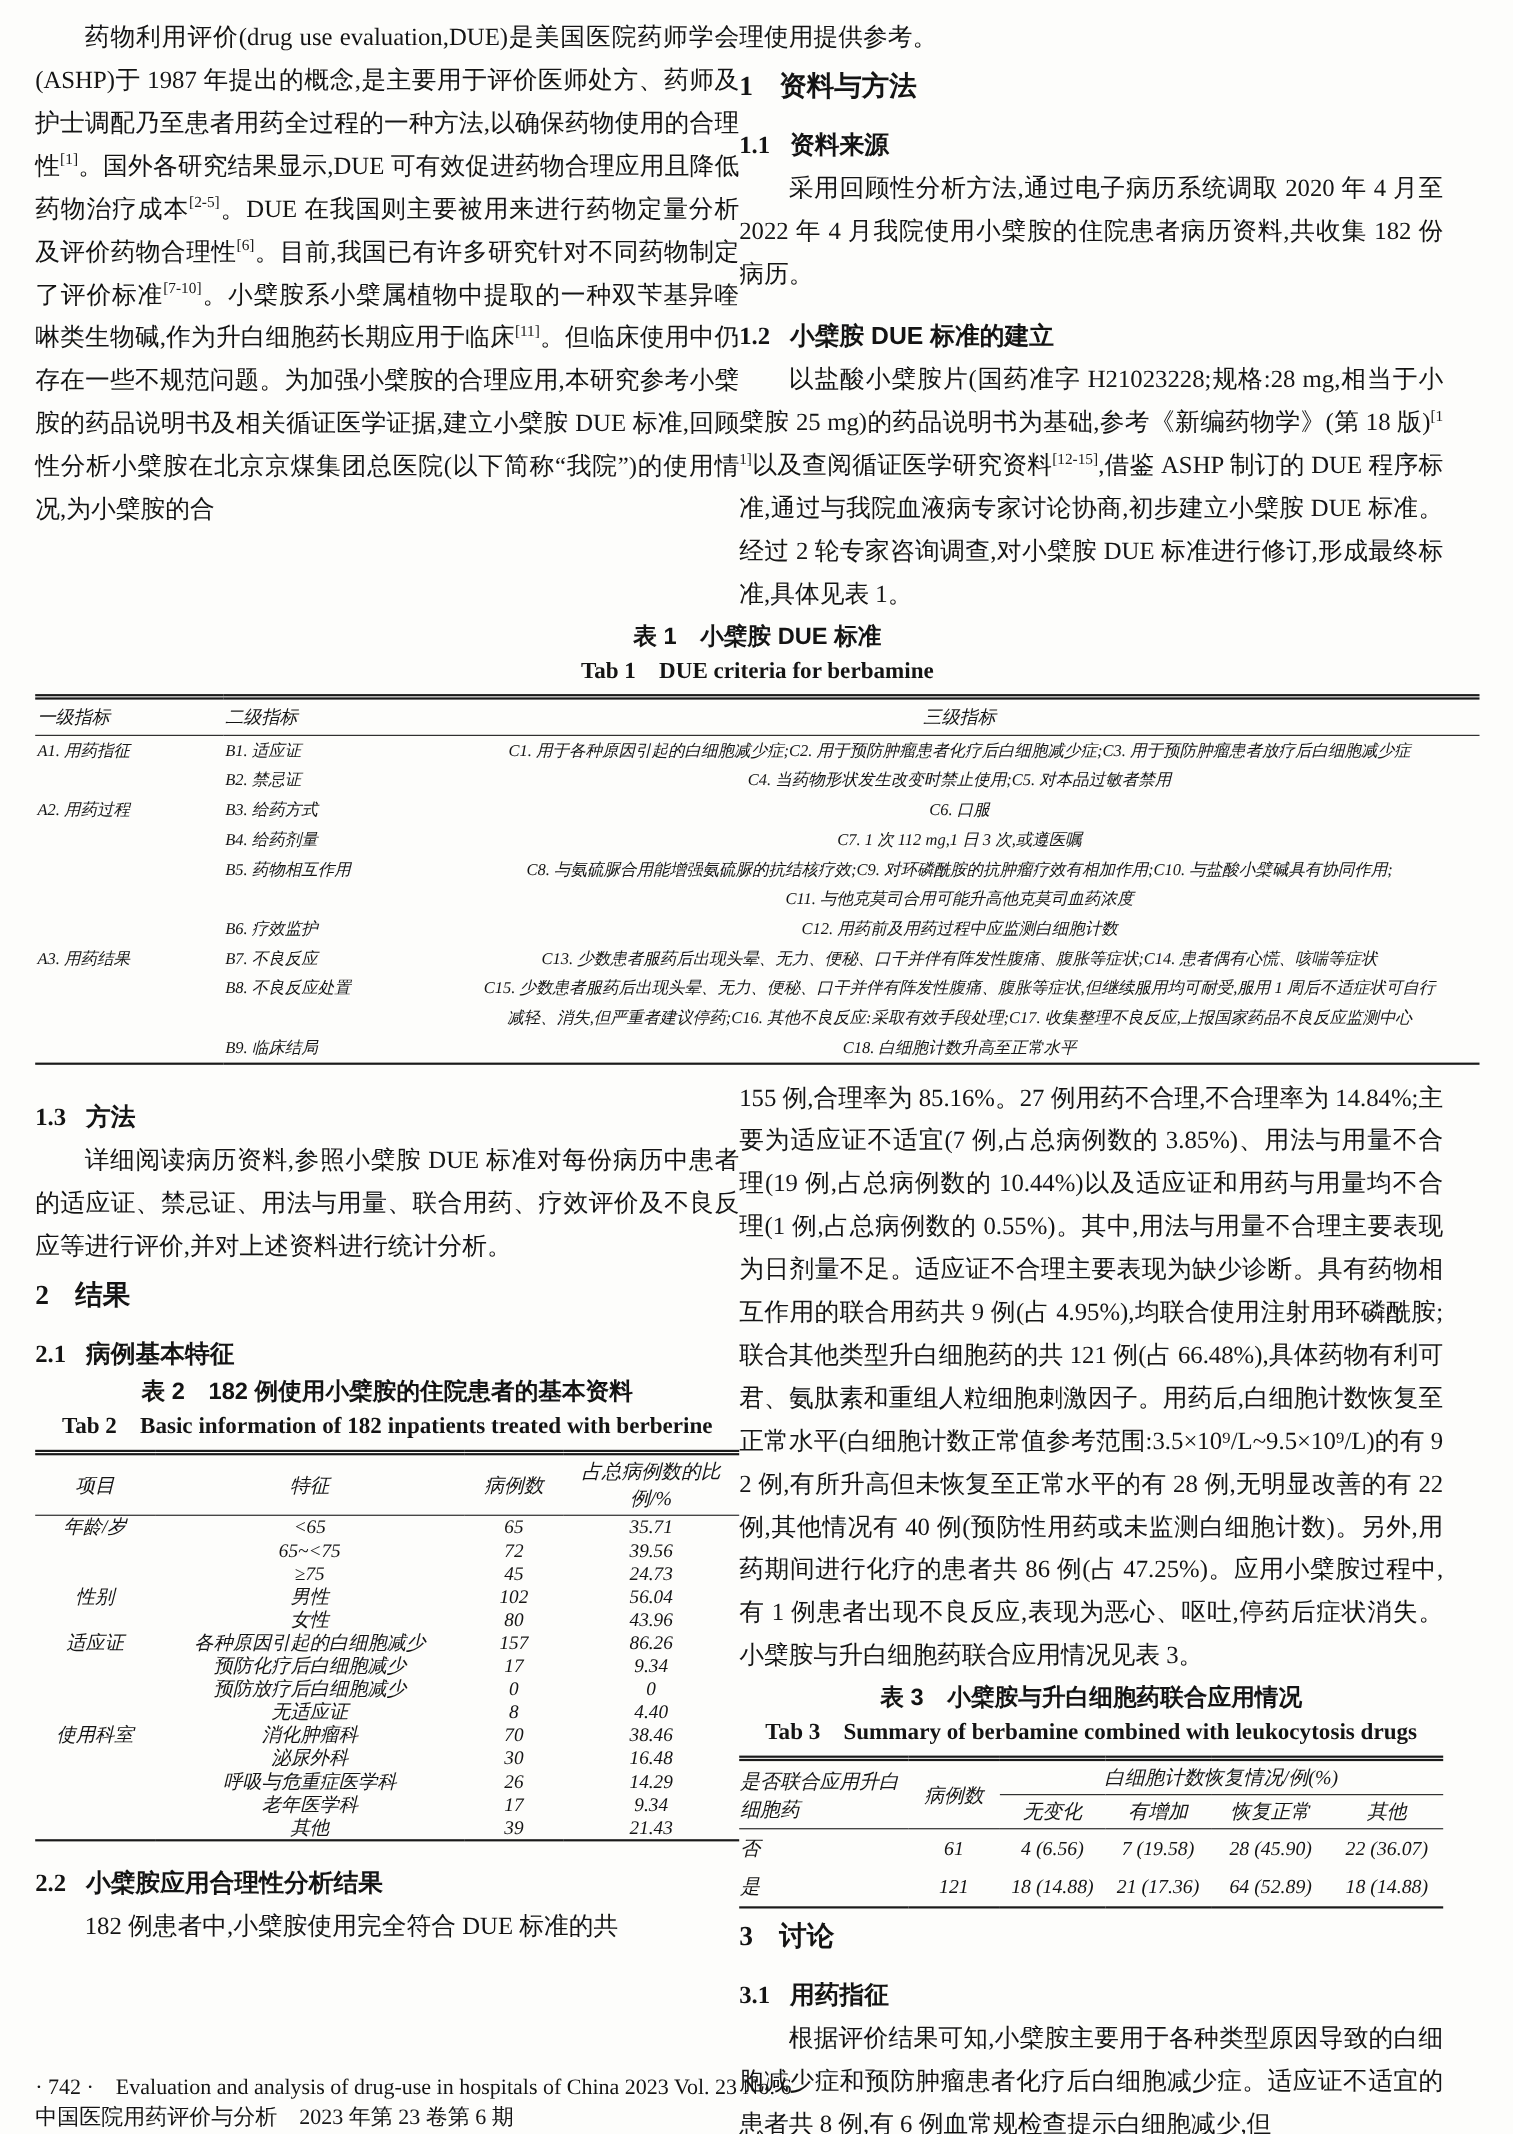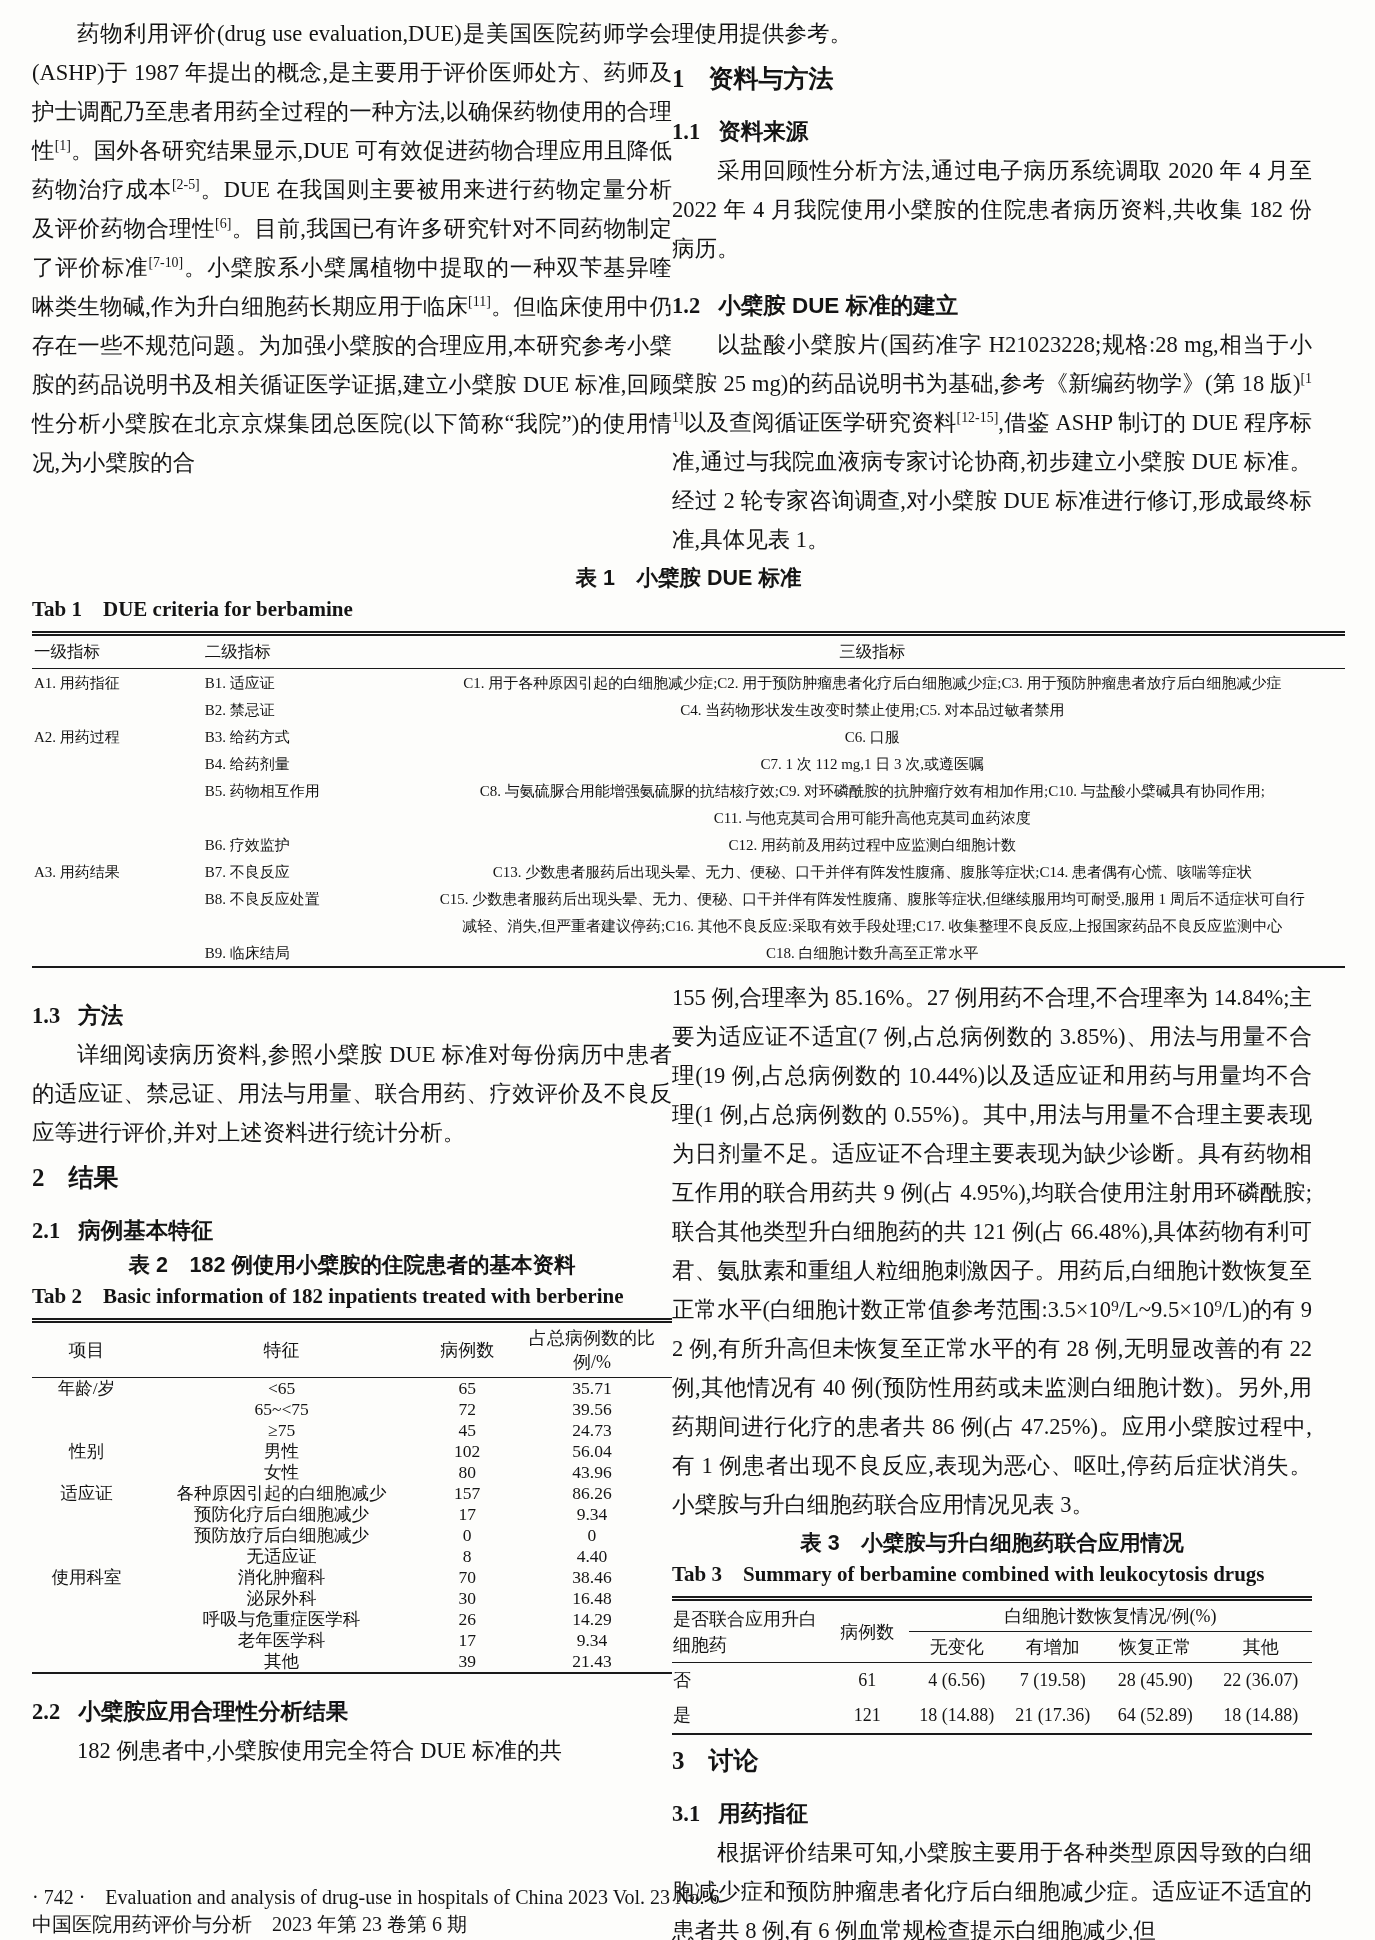--- a/index.html
+++ b/index.html
@@ -21,23 +21,23 @@
   .hA { font-family:"Liberation Sans","DejaVu Sans",sans-serif; font-weight:bold;
         font-size:25px; line-height:31px; margin:10px 0 7px; }
   .hA .num { font-family:"Liberation Serif",serif; margin-right:24px; }
   .hB { font-family:"Liberation Sans","DejaVu Sans",sans-serif; font-weight:bold;
         font-size:22.5px; line-height:29px; margin:23px 0 5px; }
   .hB .num { font-family:"Liberation Serif",serif; margin-right:18px; }
 
   .tblblock { margin-top:4px; }
   .tbl-title-cn { text-align:center; font-family:"Liberation Sans","DejaVu Sans",sans-serif;
                   font-weight:bold; font-size:21.5px; line-height:30px; }
-  .tbl-title-en { text-align:left; font-weight:bold; font-size:21px; line-height:33px; margin-bottom:5px; }
-
-  table { border-collapse:collapse; width:100%; table-layout:fixed; }
+  .tbl-title-en { text-align:center; font-weight:bold; font-size:21px; line-height:33px; margin-bottom:5px; }
+
+  table { border-collapse:collapse; width:100%; table-layout:fixed;font-style:italic; }
   th { font-weight:normal; }
 
   
   .t1 { font-size:15px; border-top:5px double #1a1a1a; border-bottom:2.5px solid #1a1a1a; }
   .t1 th { border-bottom:1.5px solid #1a1a1a; padding:5px 2px; font-size:16.5px; }
   .t1 td { padding:1.5px 2px; line-height:24px; white-space:nowrap; overflow:hidden; }
   .t1 th:nth-child(1), .t1 td:nth-child(1) { width:13%; text-align:left; }
   .t1 th:nth-child(2), .t1 td:nth-child(2) { width:15%; text-align:left; }
   .t1 th:nth-child(3), .t1 td:nth-child(3) { text-align:center; }
 

